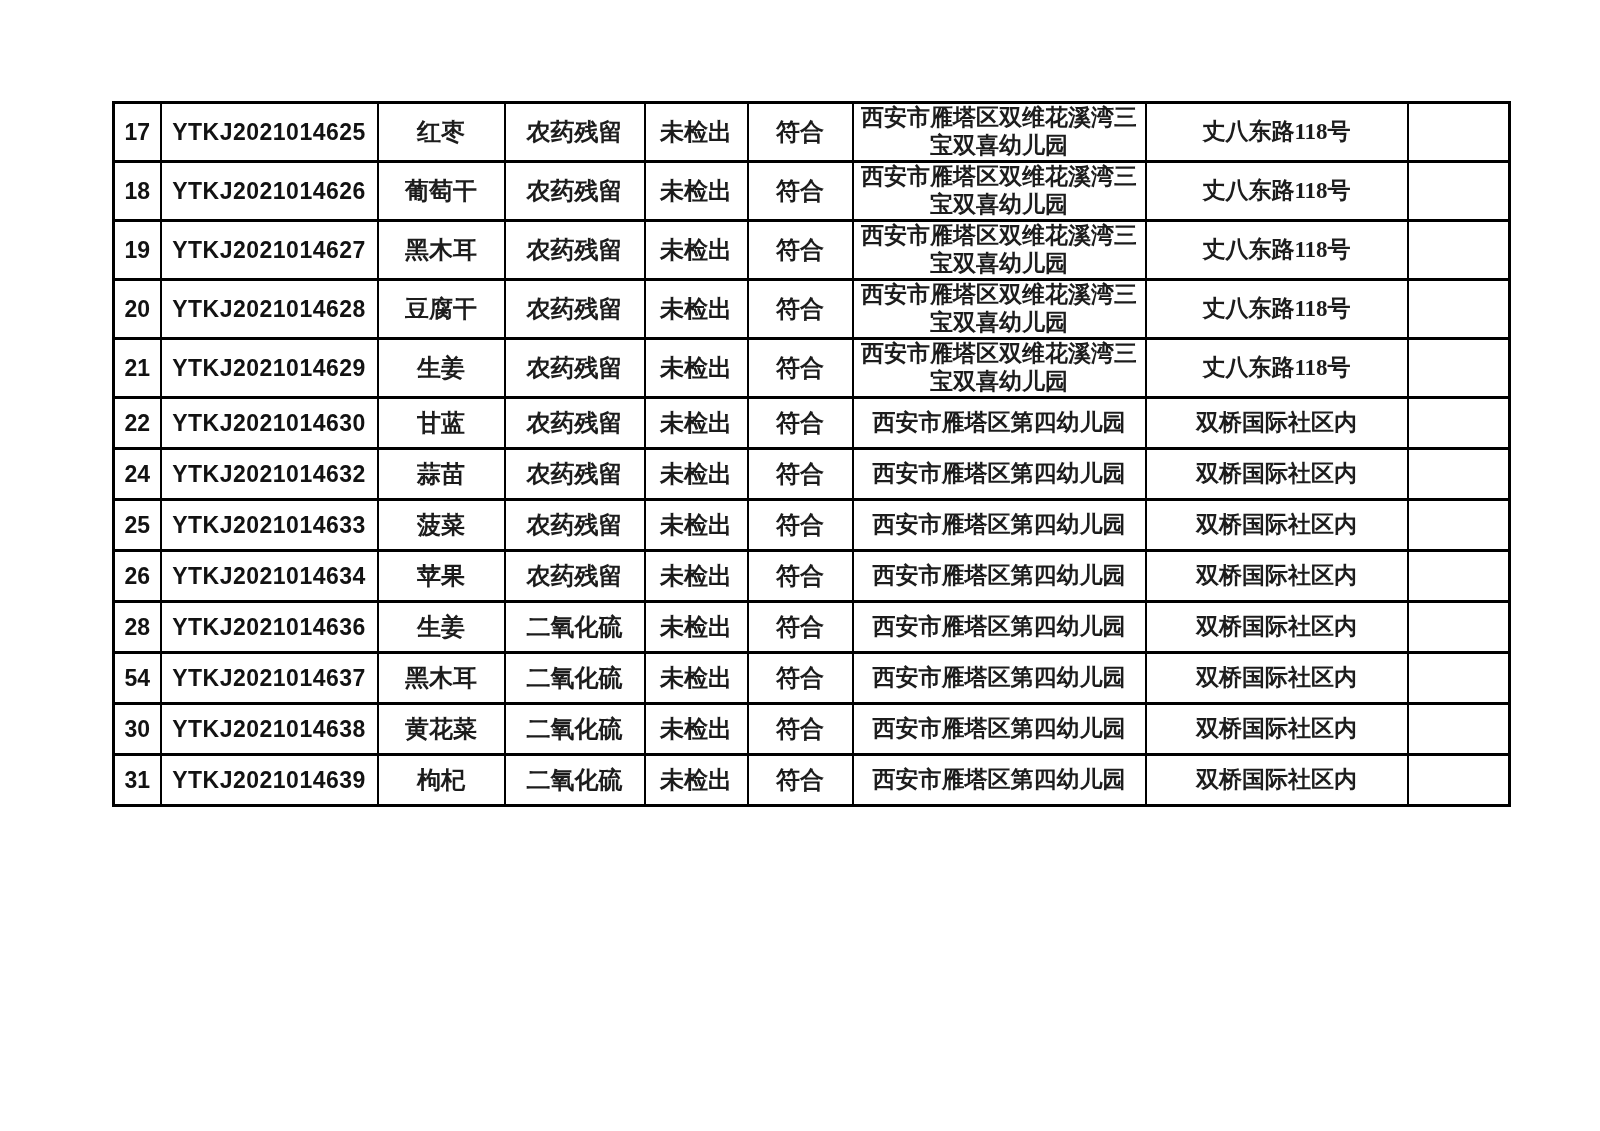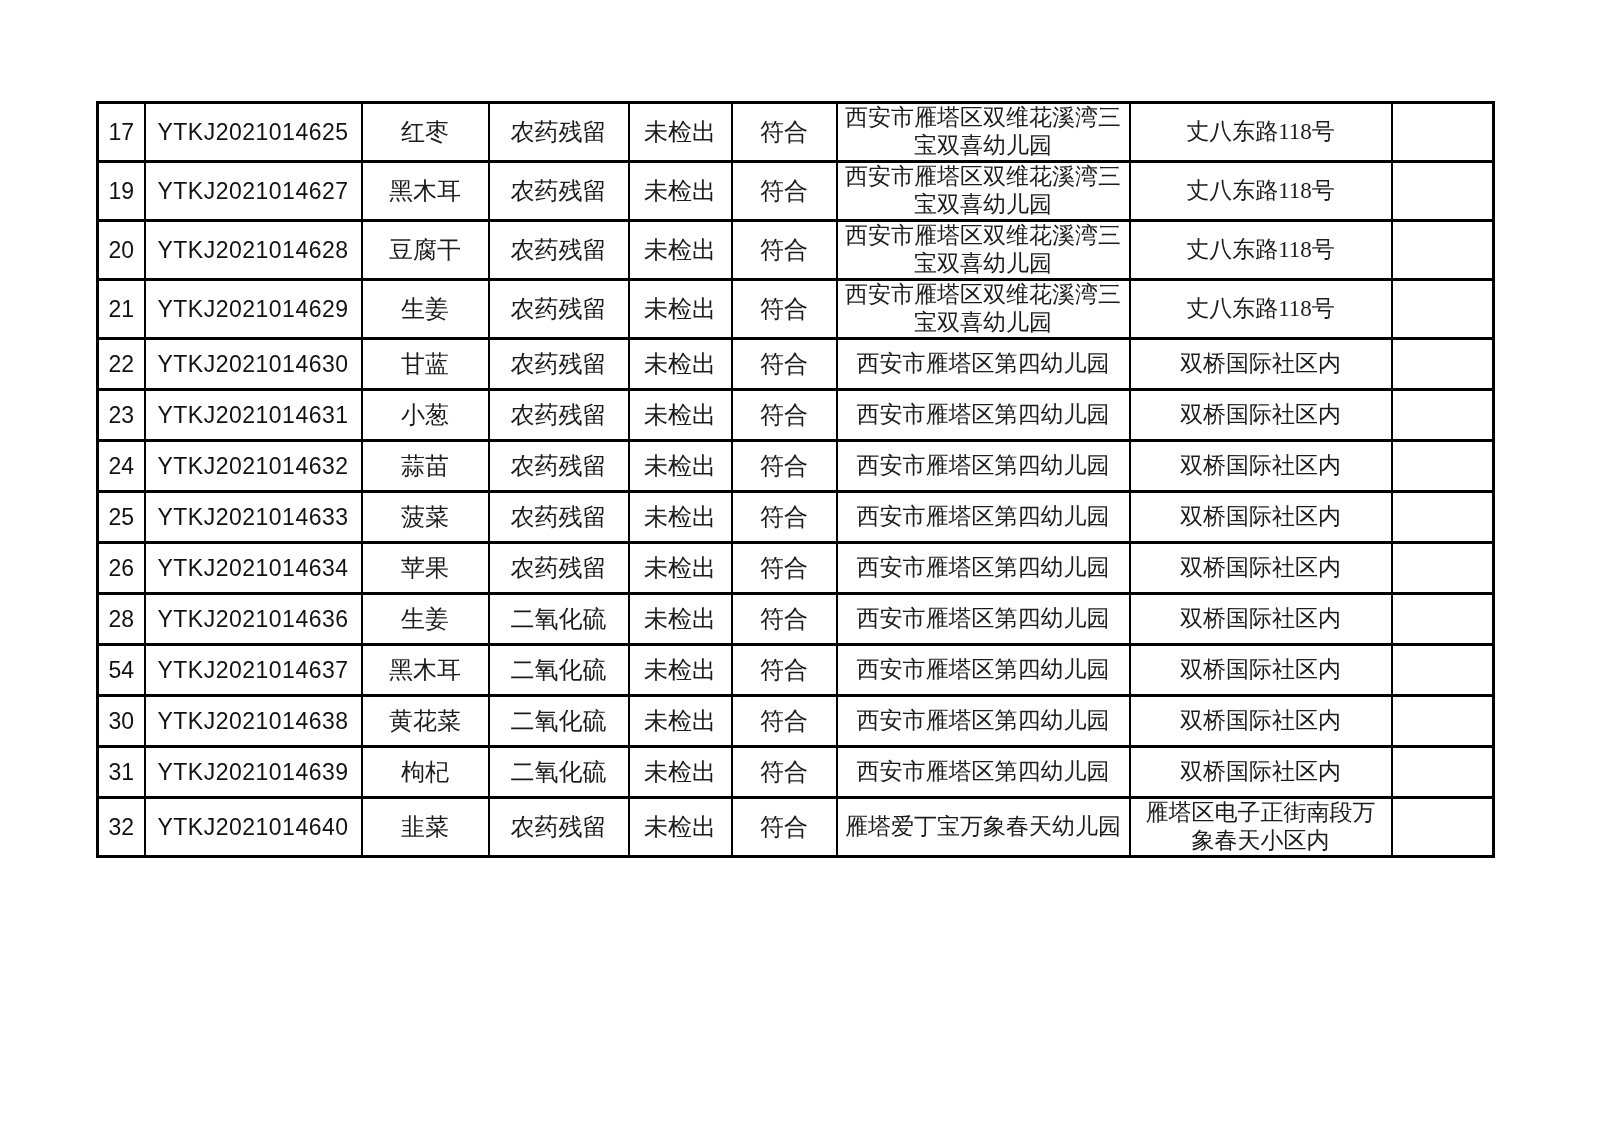--- a/index.html
+++ b/index.html
@@ -9,22 +9,23 @@
   }
   body {
     width: 1600px;
     height: 1131px;
     position: relative;
     font-family: "Liberation Sans", sans-serif;
     color: #121212;
   }
   .sheet {
     position: absolute;
-    left: 96px;
+    left: 112px;
     top: 101px;
+    font-weight: bold;
   }
   table.inspection {
     border-collapse: collapse;
     table-layout: fixed;
     width: 1396px;
     border: 3px solid #000;
   }
   table.inspection td {
     border: 2px solid #000;
     border-top-width: 3px;
@@ -87,20 +88,31 @@
           <td class="col-sample_code">YTKJ2021014625</td>
           <td class="col-sample_name">红枣</td>
           <td class="col-test_item">农药残留</td>
           <td class="col-result">未检出</td>
           <td class="col-conclusion">符合</td>
           <td class="col-org_name">西安市雁塔区双维花溪湾三宝双喜幼儿园</td>
           <td class="col-address">丈八东路118号</td>
           <td class="col-remark"></td>
         </tr>
         <tr>
+          <td class="col-row_no">18</td>
+          <td class="col-sample_code">YTKJ2021014626</td>
+          <td class="col-sample_name">葡萄干</td>
+          <td class="col-test_item">农药残留</td>
+          <td class="col-result">未检出</td>
+          <td class="col-conclusion">符合</td>
+          <td class="col-org_name">西安市雁塔区双维花溪湾三宝双喜幼儿园</td>
+          <td class="col-address">丈八东路118号</td>
+          <td class="col-remark"></td>
+        </tr>
+        <tr>
           <td class="col-row_no">19</td>
           <td class="col-sample_code">YTKJ2021014627</td>
           <td class="col-sample_name">黑木耳</td>
           <td class="col-test_item">农药残留</td>
           <td class="col-result">未检出</td>
           <td class="col-conclusion">符合</td>
           <td class="col-org_name">西安市雁塔区双维花溪湾三宝双喜幼儿园</td>
           <td class="col-address">丈八东路118号</td>
           <td class="col-remark"></td>
         </tr>
@@ -131,31 +143,20 @@
           <td class="col-sample_code">YTKJ2021014630</td>
           <td class="col-sample_name">甘蓝</td>
           <td class="col-test_item">农药残留</td>
           <td class="col-result">未检出</td>
           <td class="col-conclusion">符合</td>
           <td class="col-org_name">西安市雁塔区第四幼儿园</td>
           <td class="col-address">双桥国际社区内</td>
           <td class="col-remark"></td>
         </tr>
         <tr>
-          <td class="col-row_no">23</td>
-          <td class="col-sample_code">YTKJ2021014631</td>
-          <td class="col-sample_name">小葱</td>
-          <td class="col-test_item">农药残留</td>
-          <td class="col-result">未检出</td>
-          <td class="col-conclusion">符合</td>
-          <td class="col-org_name">西安市雁塔区第四幼儿园</td>
-          <td class="col-address">双桥国际社区内</td>
-          <td class="col-remark"></td>
-        </tr>
-        <tr>
           <td class="col-row_no">24</td>
           <td class="col-sample_code">YTKJ2021014632</td>
           <td class="col-sample_name">蒜苗</td>
           <td class="col-test_item">农药残留</td>
           <td class="col-result">未检出</td>
           <td class="col-conclusion">符合</td>
           <td class="col-org_name">西安市雁塔区第四幼儿园</td>
           <td class="col-address">双桥国际社区内</td>
           <td class="col-remark"></td>
         </tr>
@@ -216,28 +217,17 @@
         </tr>
         <tr>
           <td class="col-row_no">31</td>
           <td class="col-sample_code">YTKJ2021014639</td>
           <td class="col-sample_name">枸杞</td>
           <td class="col-test_item">二氧化硫</td>
           <td class="col-result">未检出</td>
           <td class="col-conclusion">符合</td>
           <td class="col-org_name">西安市雁塔区第四幼儿园</td>
           <td class="col-address">双桥国际社区内</td>
-          <td class="col-remark"></td>
-        </tr>
-        <tr>
-          <td class="col-row_no">32</td>
-          <td class="col-sample_code">YTKJ2021014640</td>
-          <td class="col-sample_name">韭菜</td>
-          <td class="col-test_item">农药残留</td>
-          <td class="col-result">未检出</td>
-          <td class="col-conclusion">符合</td>
-          <td class="col-org_name">雁塔爱丁宝万象春天幼儿园</td>
-          <td class="col-address">雁塔区电子正街南段万象春天小区内</td>
           <td class="col-remark"></td>
         </tr>
       </tbody>
   </table>
 </div>
 
 </body></html>

